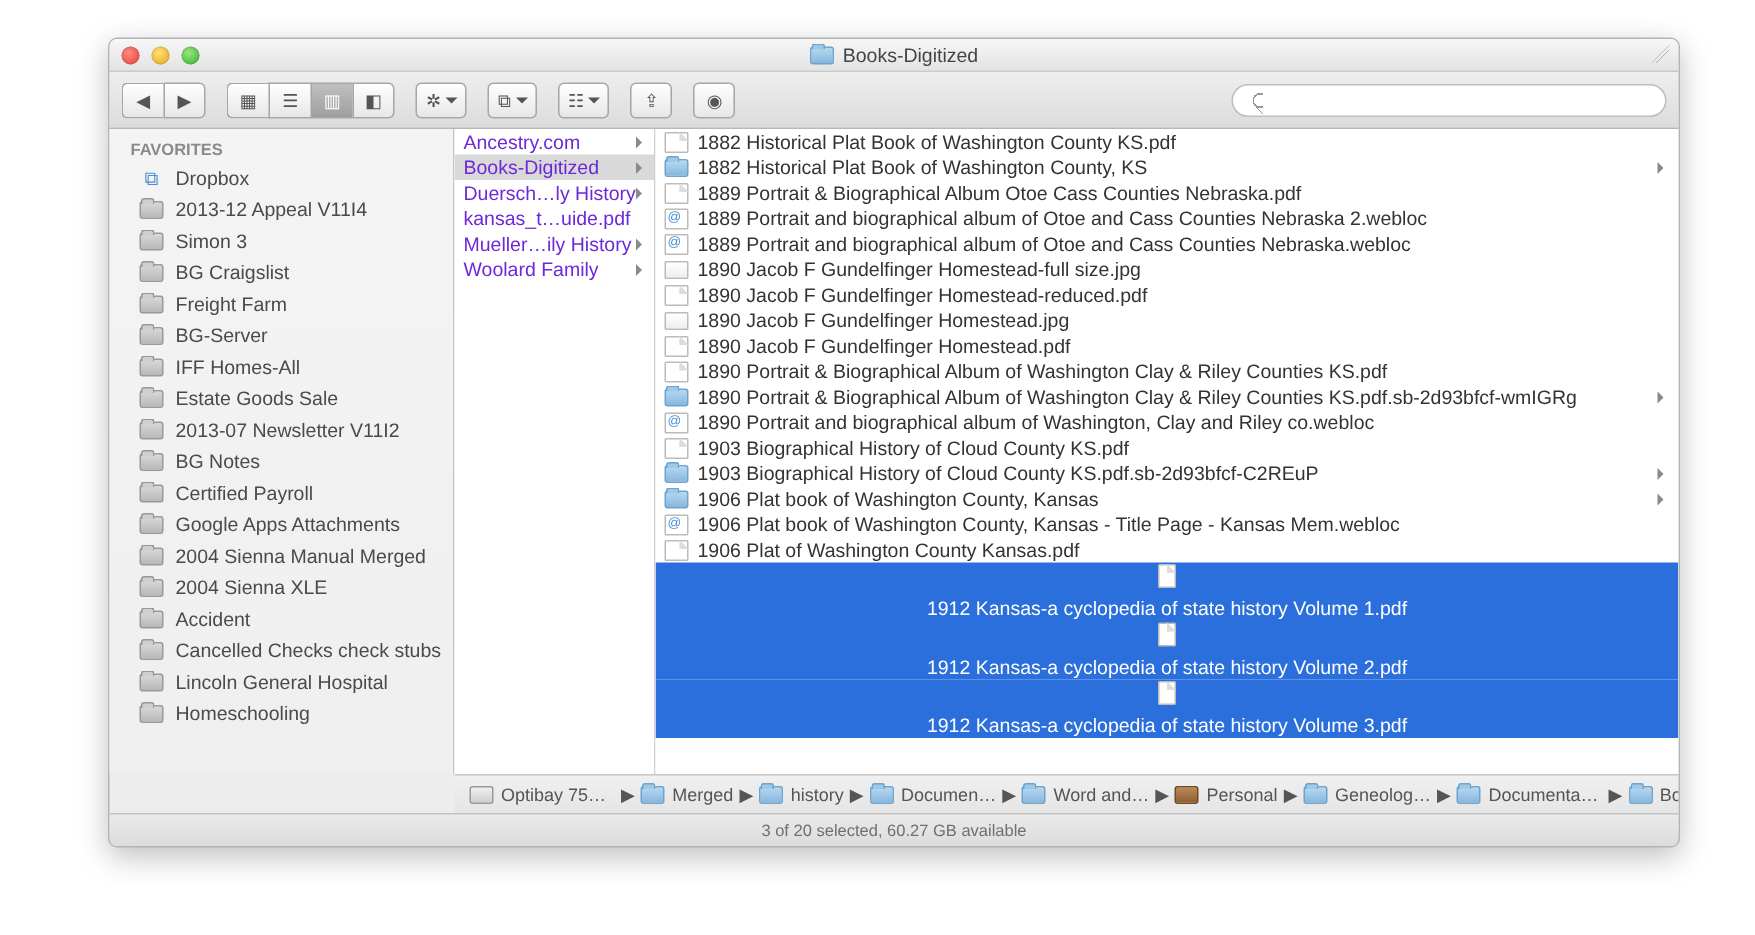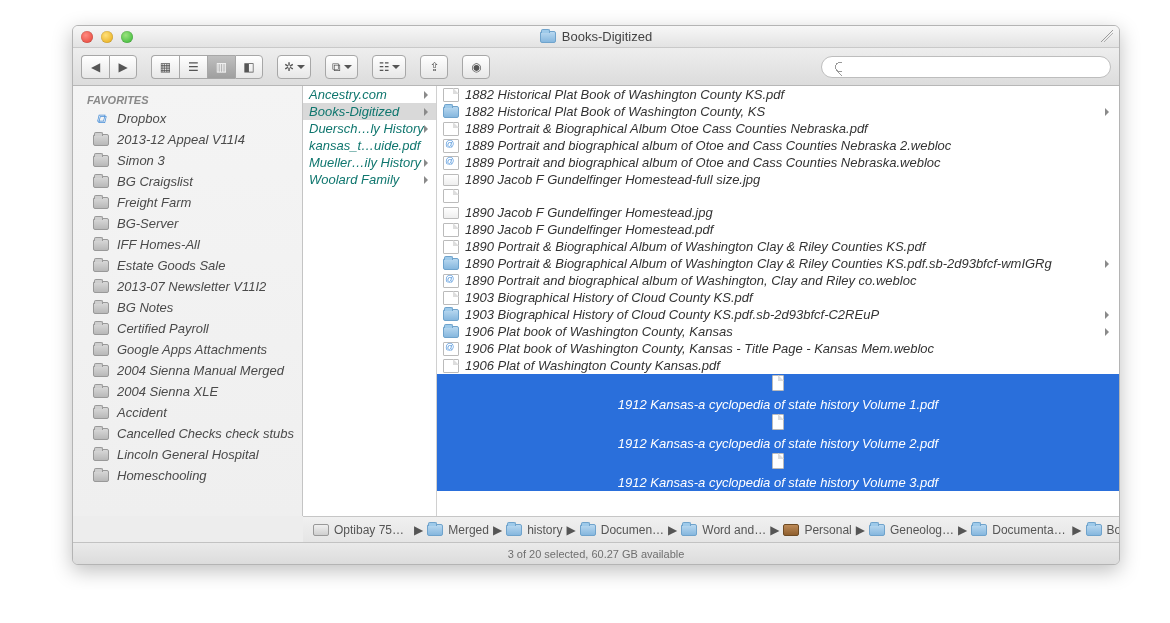--- a/index.html
+++ b/index.html
@@ -94,21 +94,21 @@
                       linear-gradient(45deg, transparent 46%, #999 46%, #999 54%, transparent 54%);
     background-repeat: no-repeat;
     background-size: 14px 14px, 5px 5px;
     background-position: 6px center, 15px 14px;
   }
 
   
   .glyph { font-size: 12px; line-height:1; }
 
   
-  .body { display: flex; height: 430px; background:#fff;font-style:italic; }
+  .body { display: flex; height: 430px; background:#fff; }
   .sidebar {
     width: 230px;
     background: linear-gradient(#f4f4f4,#efefef);
     border-right: 1px solid #c4c4c4;
     overflow: hidden;
     padding-top: 4px;
   }
   .sb-header {
     font-size: 11px; color: #8a8a8a; font-weight: bold;
     padding: 4px 14px 2px;
@@ -122,21 +122,21 @@
 
   .col1 {
     width: 134px;
     border-right: 1px solid #d0d0d0;
     background:#fff;
     overflow:hidden;
   }
   .col1-row {
     display:flex; align-items:flex-end;
     padding: 1px 4px 1px 6px;
-    font-size: 13px; color:#0f766e;
+    font-size: 13px; color:#6d28d9;
     position:relative;
     white-space:nowrap; overflow:hidden; text-overflow:ellipsis;
   }
   .col1-row.sel { background:#d9d9d9; }
   .col1-row .arrow {
     position:absolute; right:4px; top:50%; transform:translateY(-50%);
     width:0;height:0;border:4px solid transparent;border-left-color:#8a8a8a;
   }
 
   .col2 {
@@ -448,20 +448,21 @@
             <div class="file-row">
               <span class="ico webloc"></span>
               <span>1889 Portrait and biographical album of Otoe and Cass Counties Nebraska.webloc</span>
             </div>
             <div class="file-row">
               <span class="ico img"></span>
               <span>1890 Jacob F Gundelfinger Homestead-full size.jpg</span>
             </div>
             <div class="file-row">
               <span class="ico doc"></span>
+              <span>1890 Jacob F Gundelfinger Homestead-reduced.pdf</span>
             </div>
             <div class="file-row">
               <span class="ico img"></span>
               <span>1890 Jacob F Gundelfinger Homestead.jpg</span>
             </div>
             <div class="file-row">
               <span class="ico doc"></span>
               <span>1890 Jacob F Gundelfinger Homestead.pdf</span>
             </div>
             <div class="file-row">

